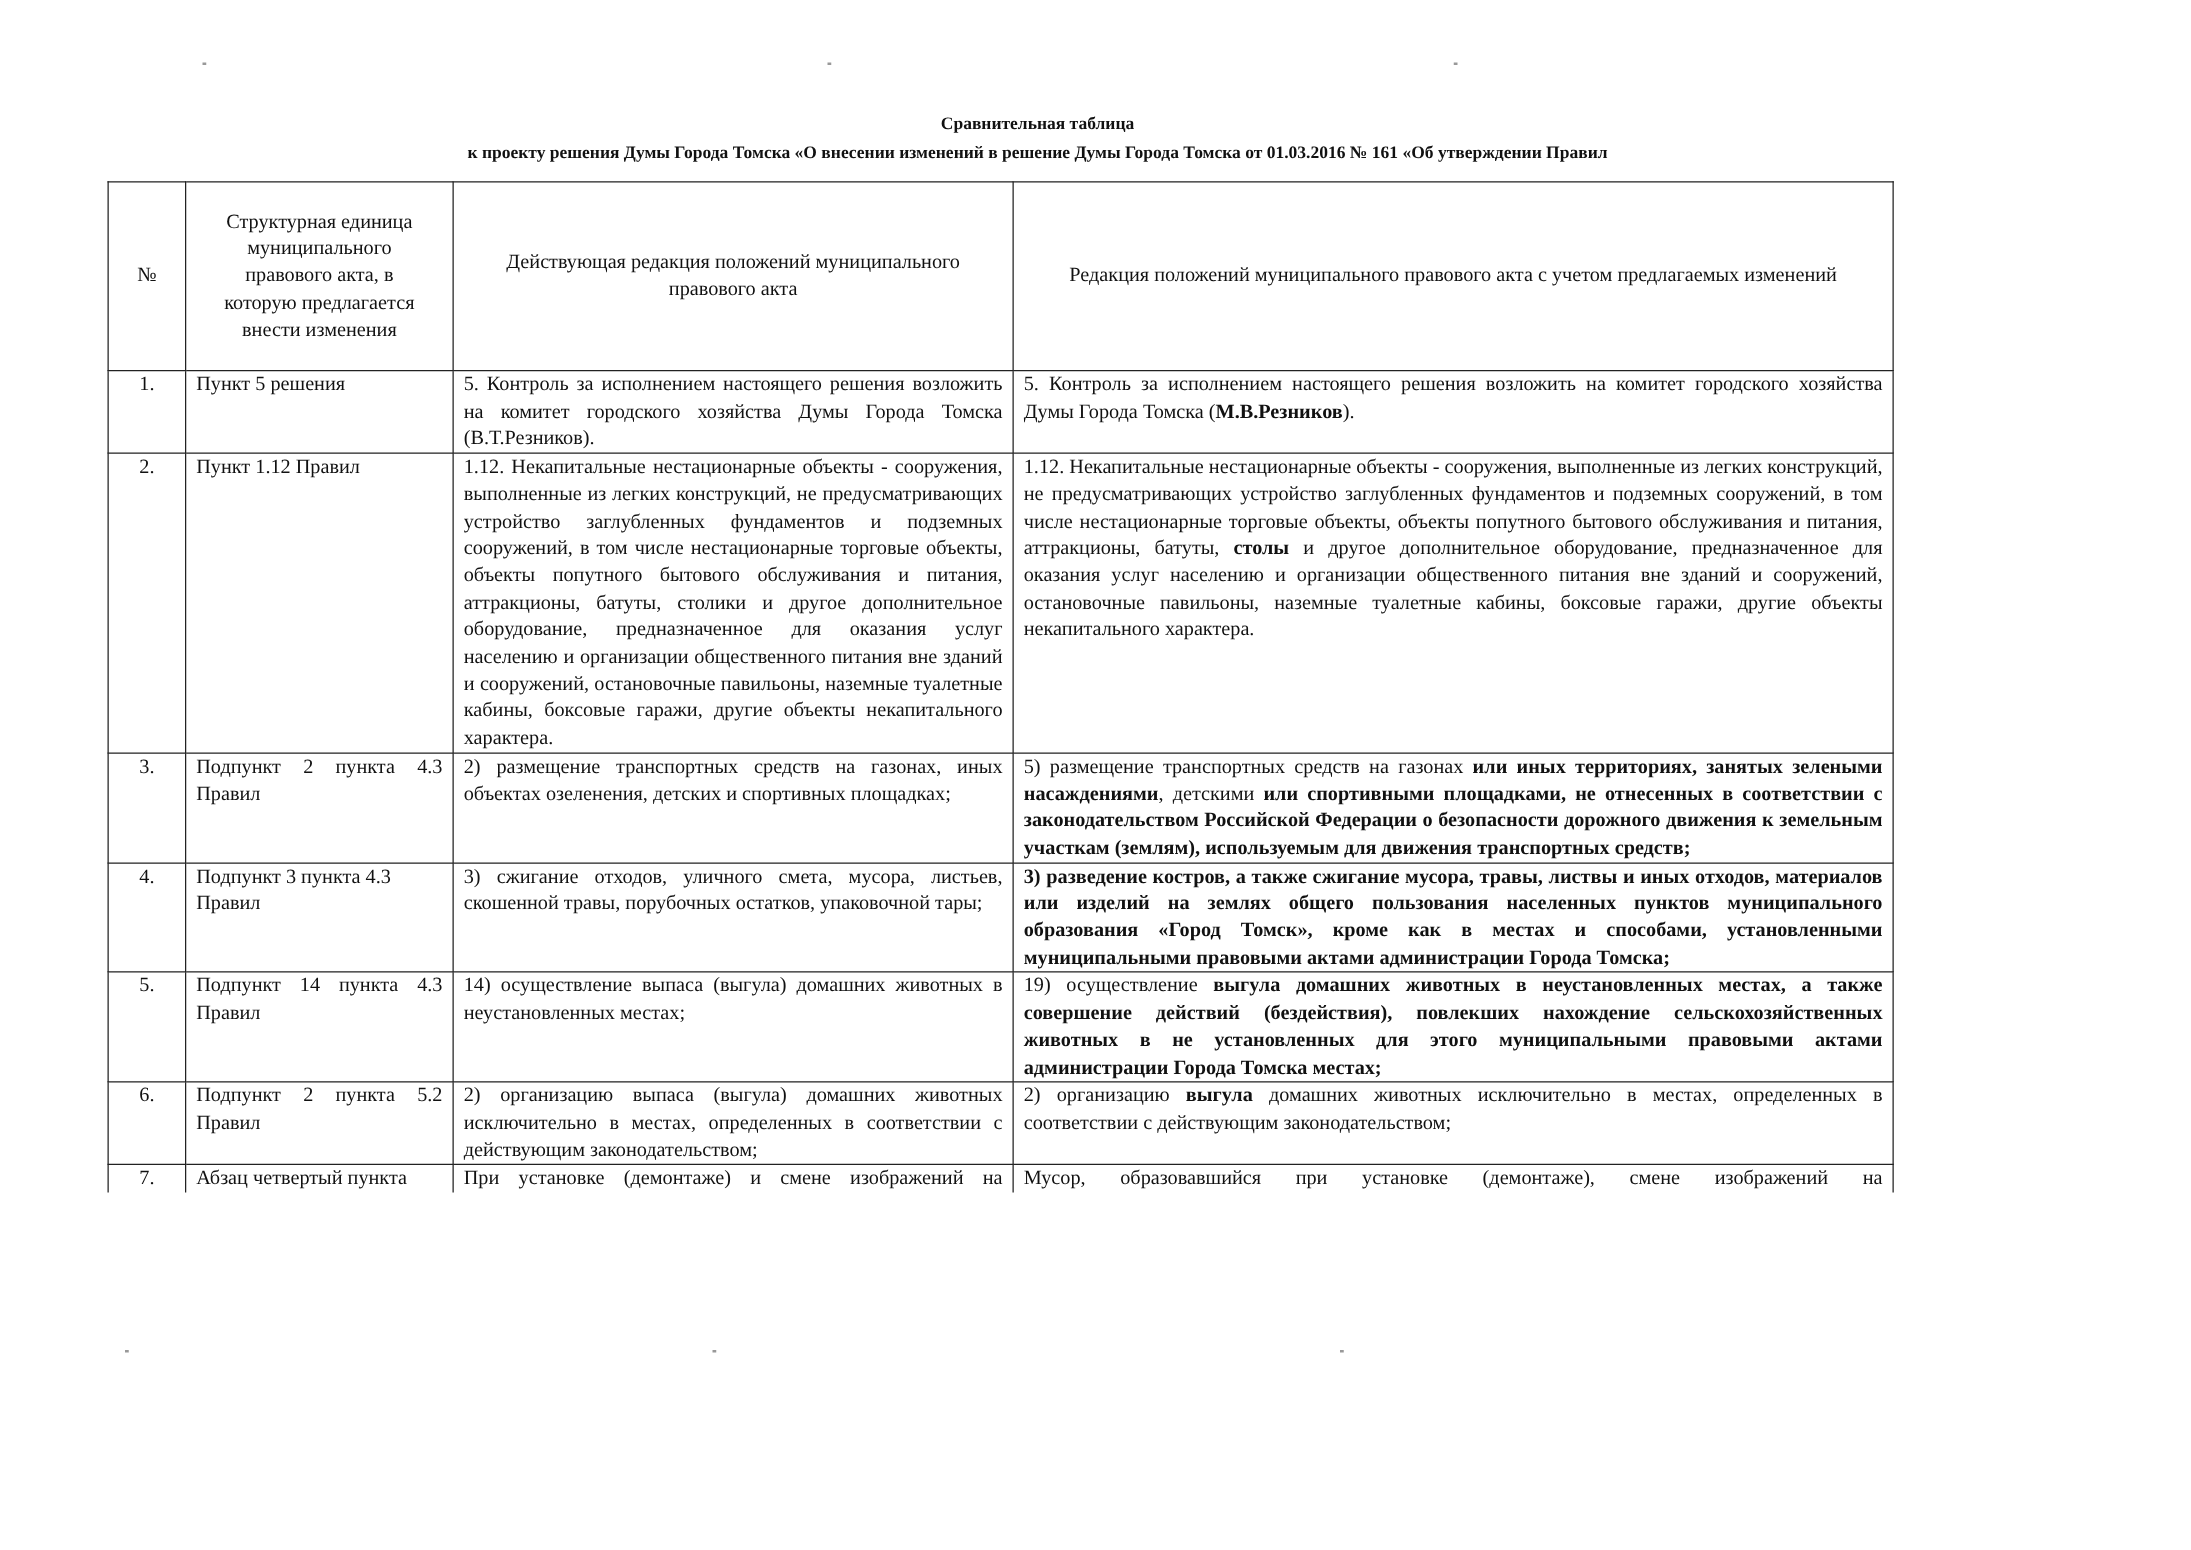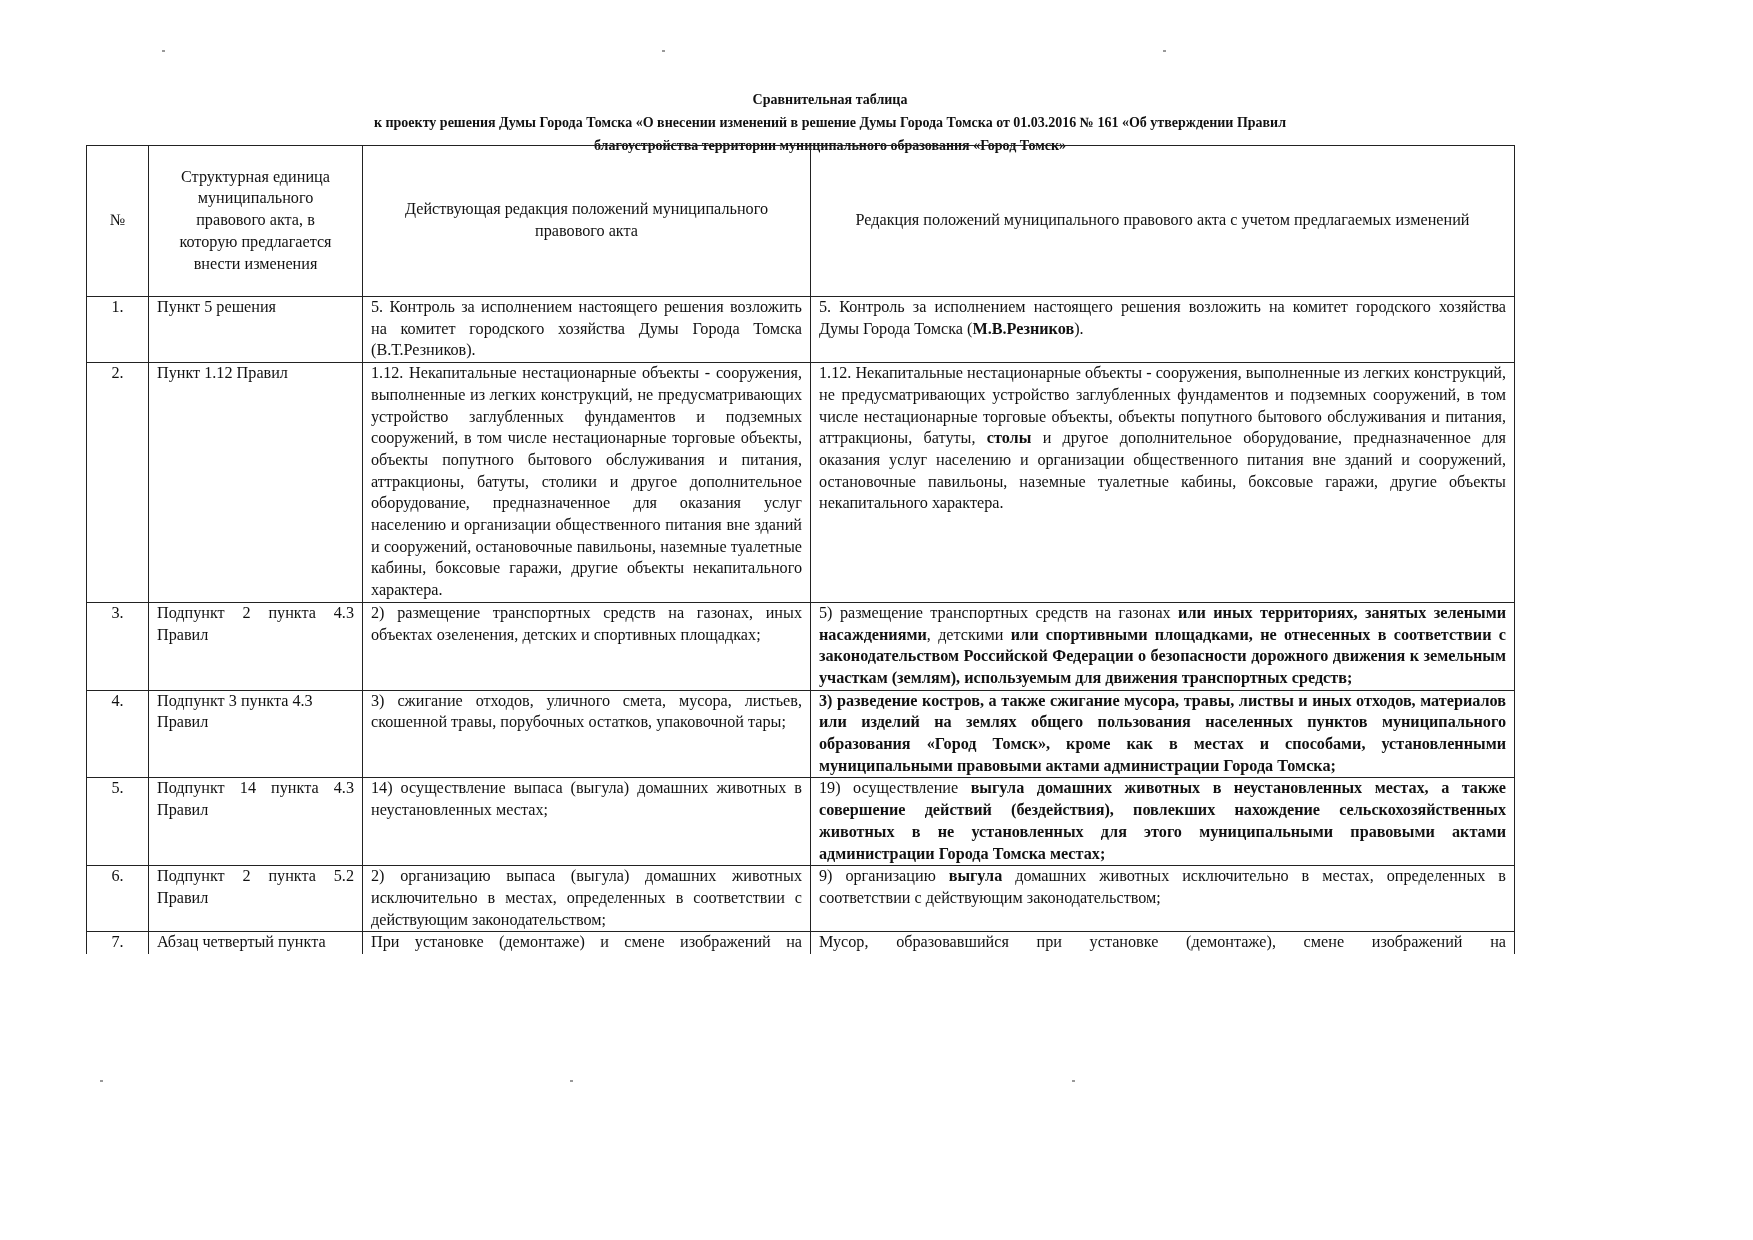--- a/index.html
+++ b/index.html
@@ -34,21 +34,20 @@
   tr.row-7 td { border-bottom: none; height: 22px; }
   .hdr-row th { height: 150px; }
   .specks { position: absolute; width: 3px; height: 2px; background: #999; }
 </style>
 </head>
 <body>
 
 <div class="title-block">
   <div>Сравнительная таблица</div>
   <div>к проекту решения Думы Города Томска «О внесении изменений в решение Думы Города Томска от 01.03.2016 № 161 «Об утверждении Правил</div>
-  <div>благоустройства территории муниципального образования «Город Томск»</div>
 </div>
 
 <table class="cmp">
   <colgroup>
       <col class="c1">
       <col class="c2">
       <col class="c3">
       <col class="c4">
     </colgroup>
   <tbody>
@@ -91,21 +90,21 @@
     <td class="num">5.</td>
     <td class="unit top just">Подпункт 14 пункта 4.3 Правил</td>
     <td class="just">14) осуществление выпаса (выгула) домашних животных в неустановленных местах;</td>
     <td class="just"><span>19) осуществление </span><b>выгула домашних животных в неустановленных местах, а также совершение действий (бездействия), повлекших нахождение сельскохозяйственных животных в не установленных для этого муниципальными правовыми актами администрации Города Томска местах;</b></td>
   </tr>
 
   <tr>
     <td class="num">6.</td>
     <td class="unit top just">Подпункт 2 пункта 5.2 Правил</td>
     <td class="just">2) организацию выпаса (выгула) домашних животных исключительно в местах, определенных в соответствии с действующим законодательством;</td>
-    <td class="just"><span>9) организацию </span><b>выгула</b><span> домашних животных исключительно в местах, определенных в соответствии с действующим законодательством;</span></td>
+    <td class="just"><span>2) организацию </span><b>выгула</b><span> домашних животных исключительно в местах, определенных в соответствии с действующим законодательством;</span></td>
   </tr>
 
   <tr class="row-7">
     <td class="num">7.</td>
     <td class="unit top">Абзац четвертый пункта</td>
     <td class="just" style="text-align-last: justify;">При установке (демонтаже) и смене изображений на</td>
     <td class="just" style="text-align-last: justify;"><span>Мусор, образовавшийся при установке (демонтаже), смене изображений на</span></td>
   </tr>
 </tbody>
   </table>

